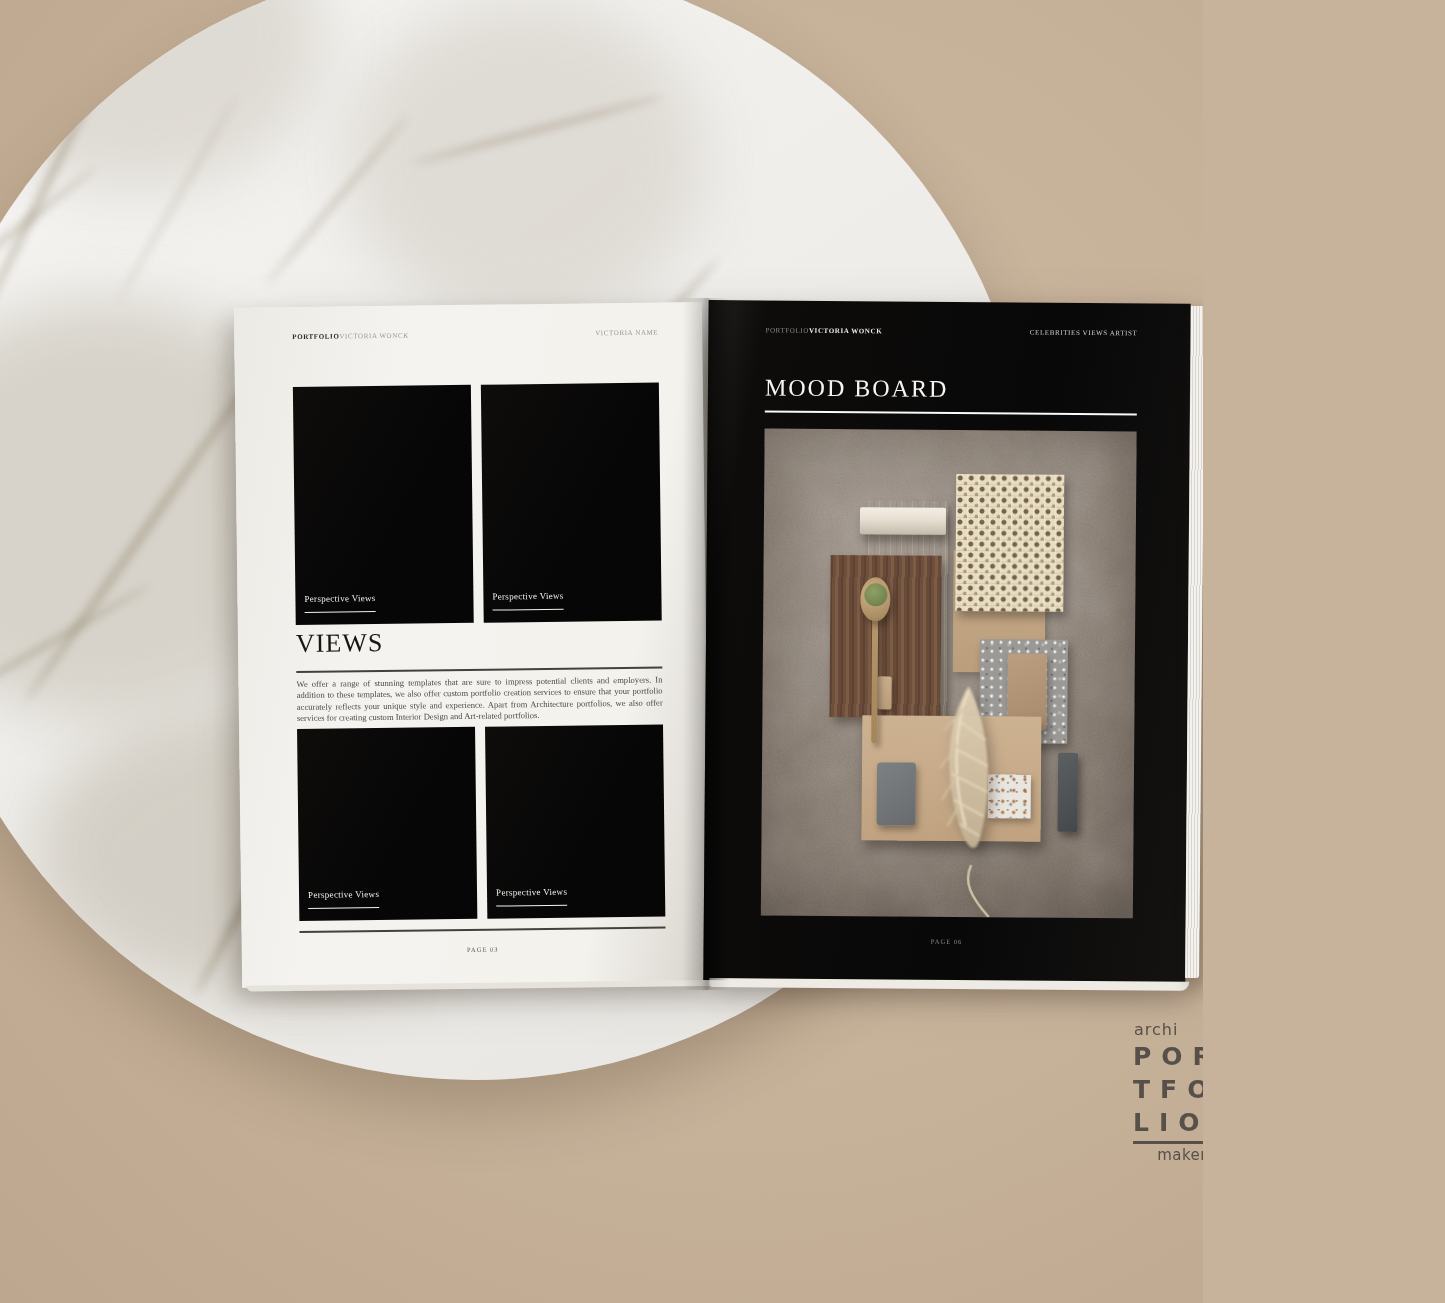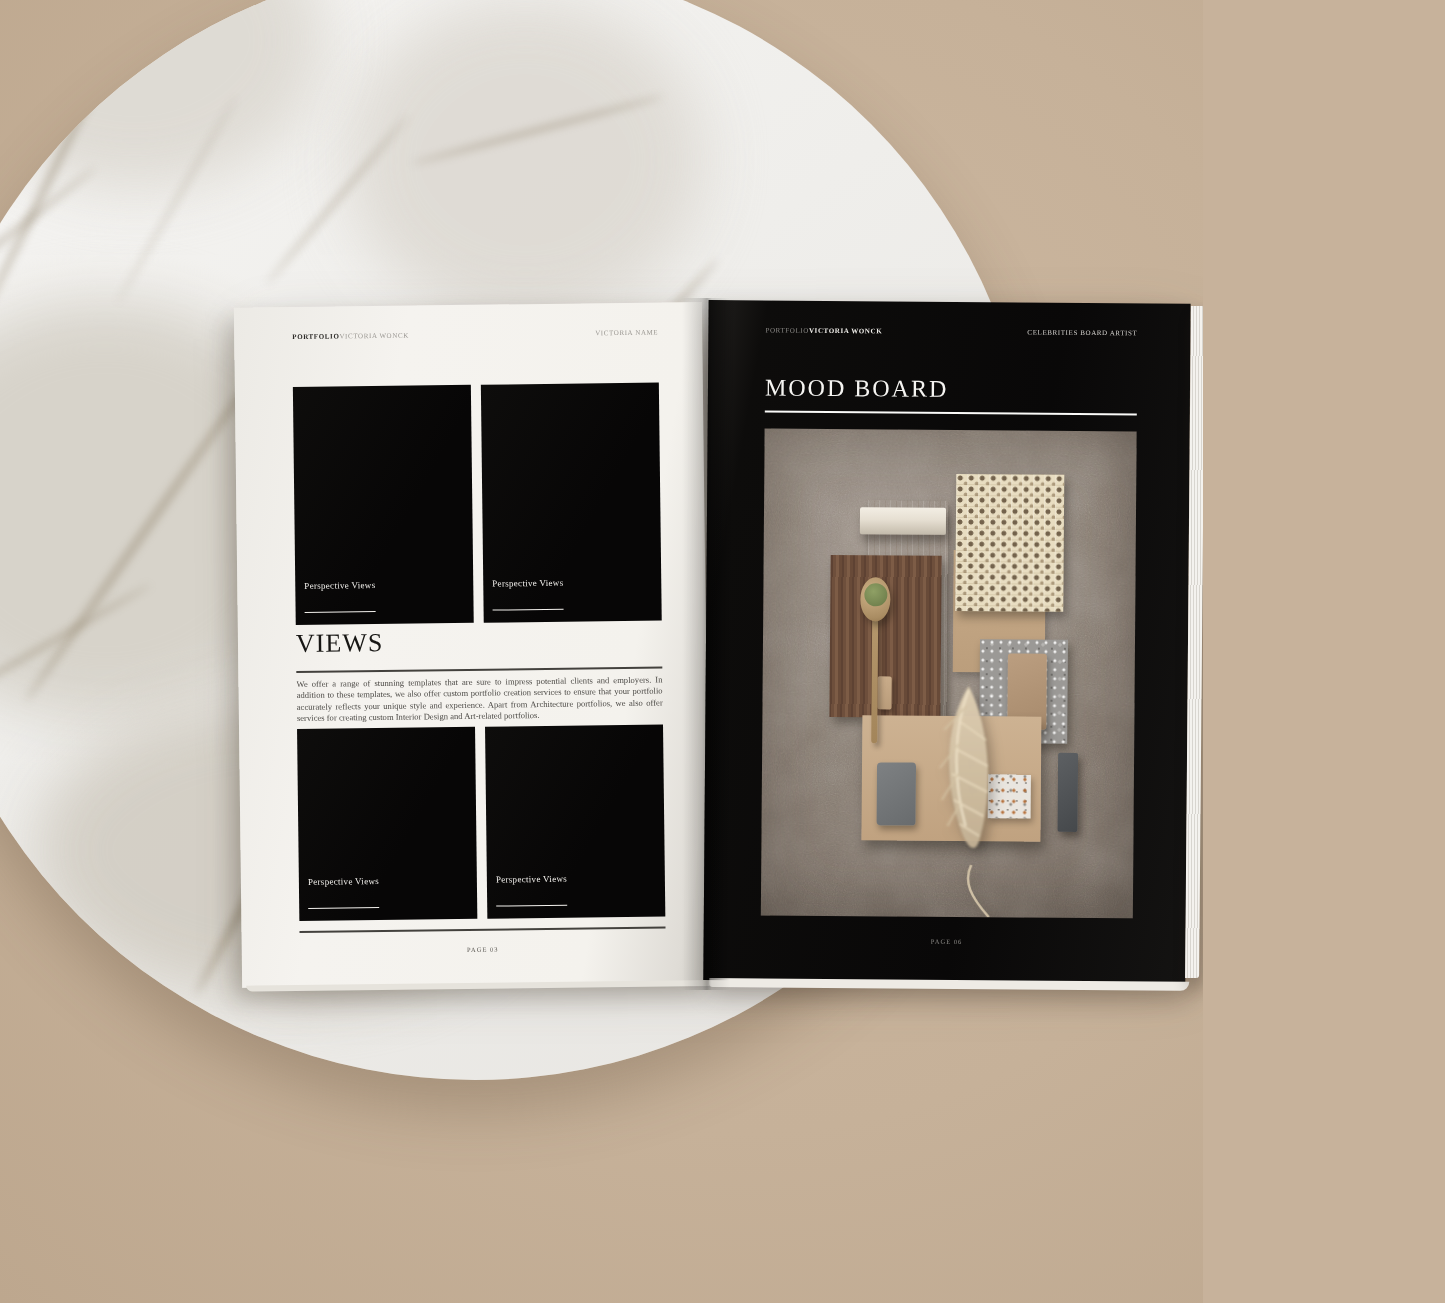--- a/index.html
+++ b/index.html
@@ -52,21 +52,21 @@
          background:linear-gradient(90deg,rgba(0,0,0,0) 0%,rgba(0,0,0,.14) 42%,rgba(0,0,0,.26) 52%,rgba(0,0,0,.10) 62%,rgba(0,0,0,0) 100%);}
 
   
   .lp-head{position:absolute;left:58px;right:44px;top:26px;display:flex;justify-content:space-between;
            font-size:7px;letter-spacing:.6px;color:#9a9792;}
   .lp-head b{color:#2c2a27;font-weight:bold;}
   .fig-row{position:absolute;left:58px;width:366px;display:flex;gap:10px;}
   .row1{top:80px;height:238px;} .row2{top:422px;height:192px;}
   .figure{position:relative;flex:1;background:linear-gradient(120deg,#0e0d0c,#070606 60%);}
   .fig-label{position:absolute;left:9px;bottom:12px;color:#f4f2ee;font-size:9px;letter-spacing:.3px;
-             border-bottom:1px solid #f4f2ee;padding-bottom:21px;}
+             border-bottom:1px solid #f4f2ee;padding-bottom:8px;}
   .views-title{position:absolute;left:58px;top:322px;font-size:26px;letter-spacing:1px;color:#17161
 4;color:#171614;}
   .hr-dark{position:absolute;left:58px;width:366px;height:2px;background:#43413d;}
   .hr1{top:364px;} .hr2{top:624px;}
   .body-copy{position:absolute;left:58px;top:372px;width:366px;font-size:8.6px;line-height:11.3px;
              text-align:justify;color:#4c4a46;}
   .lp-num{position:absolute;left:58px;top:641px;width:366px;text-align:center;font-size:6.5px;
           letter-spacing:1px;color:#5a5752;}
 
   
@@ -202,21 +202,21 @@
         </div>
       </div>
 
       <div class="hr-dark hr2"></div>
       <div class="lp-num">PAGE 03</div>
     </div>
 
     <div class="page page-right">
       <div class="rp-head">
         <span><span>PORTFOLIO</span><b>VICTORIA WONCK</b></span>
-        <span class="proj">CELEBRITIES BOARD ARTIST</span>
+        <span class="proj">CELEBRITIES VIEWS ARTIST</span>
       </div>
 
       <div class="mood-title">MOOD BOARD</div>
       <div class="hr-white"></div>
 
       <div class="moodboard">
         <svg class="mb-mottle" viewBox="0 0 372 487" preserveAspectRatio="none">
           <filter id="mottleF">
               <feTurbulence type="fractalNoise" baseFrequency="0.015" numOctaves="3" seed="11"></feTurbulence>
               <feColorMatrix type="saturate" values="0"></feColorMatrix>
@@ -267,14 +267,22 @@
         </svg>
       </div>
 
       <div class="rp-num">PAGE 06</div>
     </div>
 
     <div class="page-edge"></div>
     <div class="spine"></div>
   </div>
 
+  <div class="brand">
+    <div class="archi">archi</div>
+    <div class="big">POR</div>
+    <div class="big">TFO</div>
+    <div class="big">LIO</div>
+    <div class="rule"></div>
+    <div class="maker">maker</div>
+  </div>
 
 </div>
 
 </body></html>

